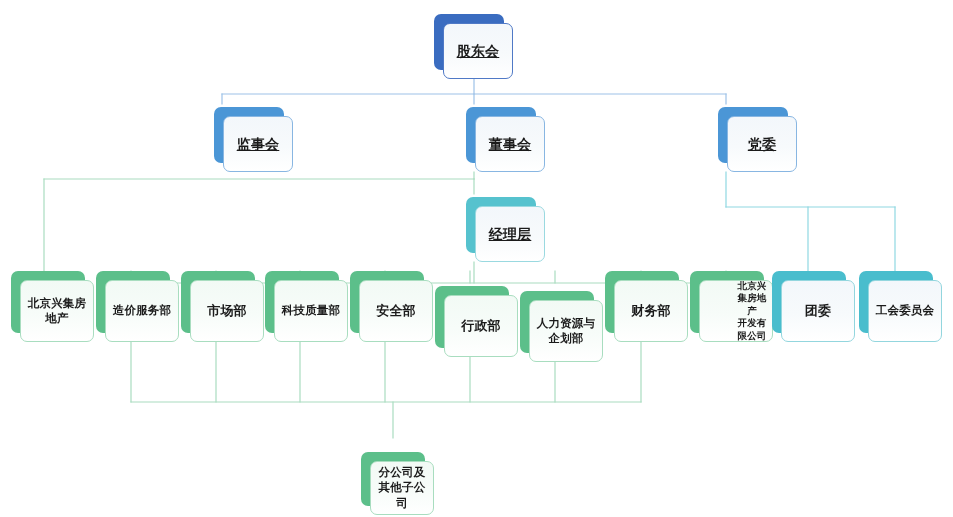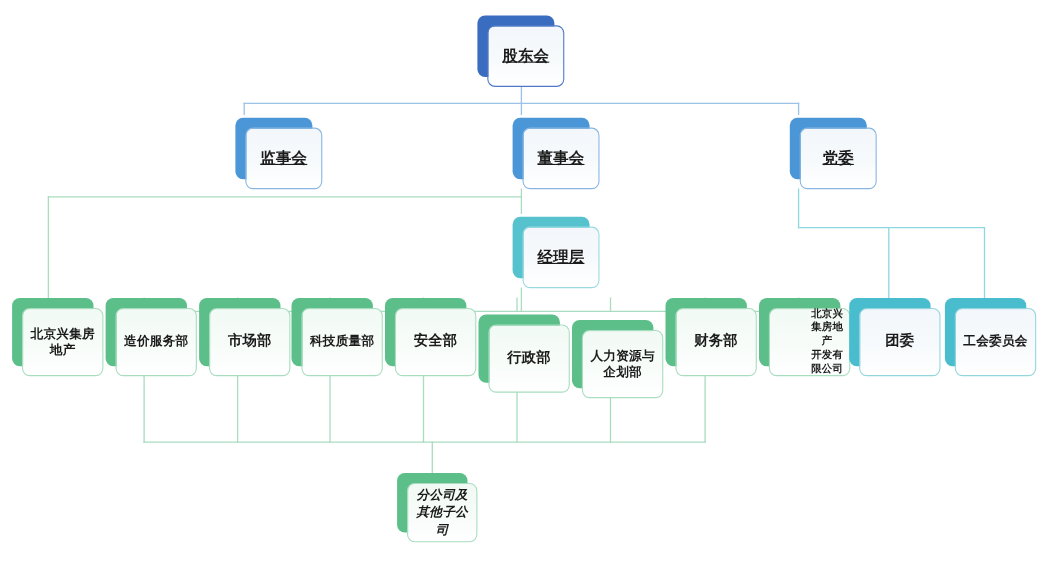--- a/index.html
+++ b/index.html
@@ -256,21 +256,21 @@
     </div>
   </div>
 
   <div class="node sz-dept v-cyan fs-sm" style="left:859px; top:271px;">
     <div class="plate"></div>
     <div class="card">
       <span class="label">工会委员会</span>
     </div>
   </div>
 
-  <div class="node sz-sub v-green fs-sm" style="left:361px; top:430px;font-style:italic;">
+  <div class="node sz-sub v-green fs-sm" style="left:361px; top:452px;">
     <div class="plate"></div>
     <div class="card">
       <span class="label">分公司及
 其他子公司</span>
     </div>
   </div>
 
 </div>
 
 </body></html>

